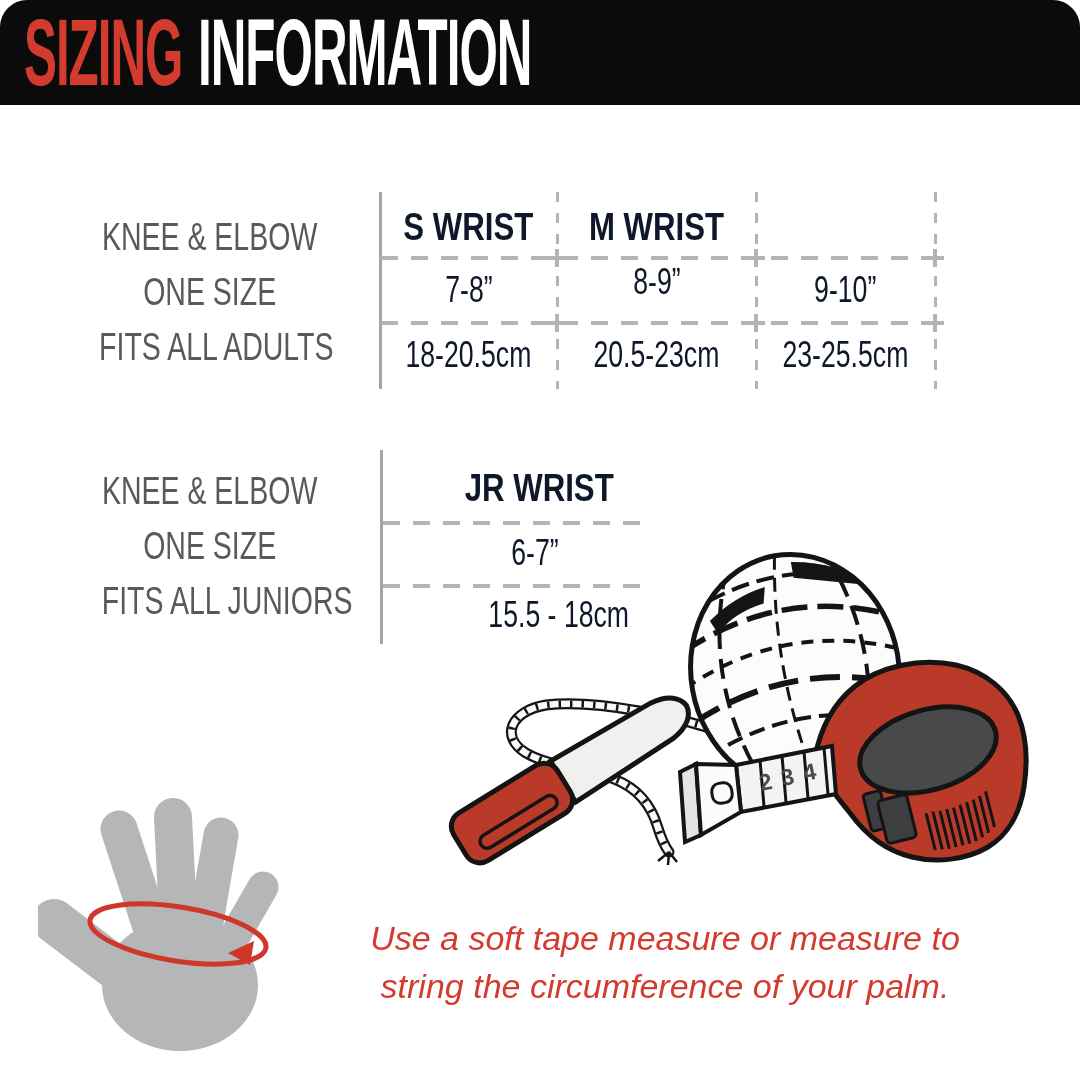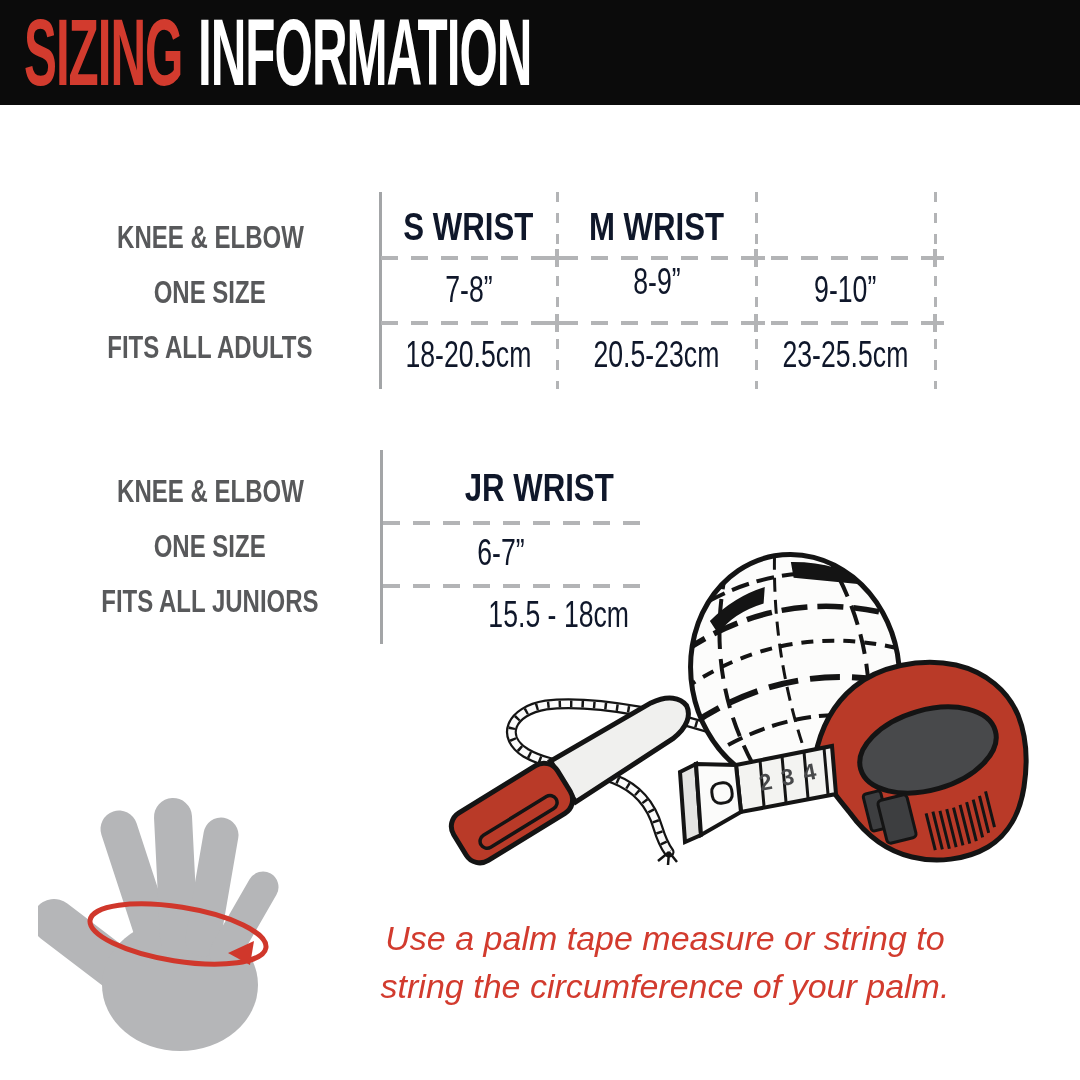--- a/index.html
+++ b/index.html
@@ -1,29 +1,29 @@
 <!DOCTYPE html>
 <html><head>
 <meta charset="utf-8">
 <style>
   html,body{margin:0;padding:0;background:#ffffff;}
   .canvas{position:relative;width:1080px;height:1080px;background:#ffffff;overflow:hidden;
-          font-family:"Liberation Sans",sans-serif;}
+          font-family:"Liberation Sans",sans-serif;border-radius:27px;}
 
   
   .header{position:absolute;left:0;top:0;width:1080px;height:105px;background:#0b0b0b;
           display:flex;align-items:center;}
   .header-inner{display:inline-block;transform:scaleX(0.52);transform-origin:left center;
                 margin-left:24px;font-size:95px;font-weight:800;letter-spacing:-2px;white-space:nowrap;line-height:1;}
   .w-red{color:#d23b2e;}
   .w-white{color:#ffffff;margin-left:30px;}
 
   
   .row-label{position:absolute;left:60px;width:300px;text-align:center;color:#58595b;}
-  .rl-line{height:55px;line-height:55px;font-size:32px;font-weight:700;}
+  .rl-line{height:55px;line-height:55px;font-size:38px;font-weight:400;}
   .rl-line span{display:inline-block;transform:scaleX(0.75);white-space:nowrap;}
 
   .cell{position:absolute;display:flex;align-items:center;justify-content:center;color:#0f172a;}
   .cell span{display:inline-block;white-space:nowrap;}
   .cell.head span{font-size:39px;font-weight:700;transform:scaleX(0.80);}
   .cell.val  span{font-size:37px;font-weight:400;transform:scaleX(0.72);}
 
   .vline-solid{position:absolute;width:3px;background:#a3a5a7;}
   .vline-dash{position:absolute;width:3px;
       background:repeating-linear-gradient(180deg,#b3b4b6 0 10px,transparent 10px 21px);}
@@ -107,21 +107,21 @@
     <div class="rl-line"><span>FITS ALL JUNIORS</span></div>
   </div>
 
   <div class="vline-solid" style="left:380px;top:450px;height:194px;"></div>
   <div class="hline-dash" style="left:383px;top:521px;width:268px;"></div>
   <div class="hline-dash" style="left:383px;top:584px;width:268px;"></div>
 
   <div class="cell head" style="left:383px;top:458px;width:268px;height:60px;margin-left:22px;">
       <span>JR WRIST</span>
     </div>
-  <div class="cell val" style="left:367px;top:524px;width:268px;height:58px;">
+  <div class="cell val" style="left:401px;top:524px;width:268px;height:58px;">
       <span>6-7”</span>
     </div>
   <div class="cell val" style="left:383px;top:586px;width:268px;height:58px;padding-left:42px;">
       <span>15.5 - 18cm</span>
     </div>
 
   <svg class="ill" style="left:430px;top:545px;" width="630" height="405" viewBox="0 0 630 405">
     <defs>
       <clipPath id="ballClip">
         <ellipse cx="365" cy="127" rx="104" ry="118" transform="rotate(-10 365 127)"></ellipse>
@@ -194,17 +194,17 @@
       <path d="M81 34 L117 144" stroke-width="37" stroke-linecap="round" fill="none"></path>
       <path d="M135 22 L141 142" stroke-width="38" stroke-linecap="round" fill="none"></path>
       <path d="M183 40 L165 144" stroke-width="35" stroke-linecap="round" fill="none"></path>
       <path d="M225 92 L187 158" stroke-width="31" stroke-linecap="round" fill="none"></path>
     </g>
     <ellipse cx="140" cy="139" rx="89" ry="27" transform="rotate(9 140 139)" fill="none" stroke="#d0372b" stroke-width="5"></ellipse>
     <polygon points="190,158 216,146 212,170" fill="#d0372b"></polygon>
   </svg>
 
   <div class="note">
-    <div>Use a palm tape measure or string to</div>
+    <div>Use a soft tape measure or measure to</div>
     <div>string the circumference of your palm.</div>
   </div>
 
 </div>
 
 </body></html>

